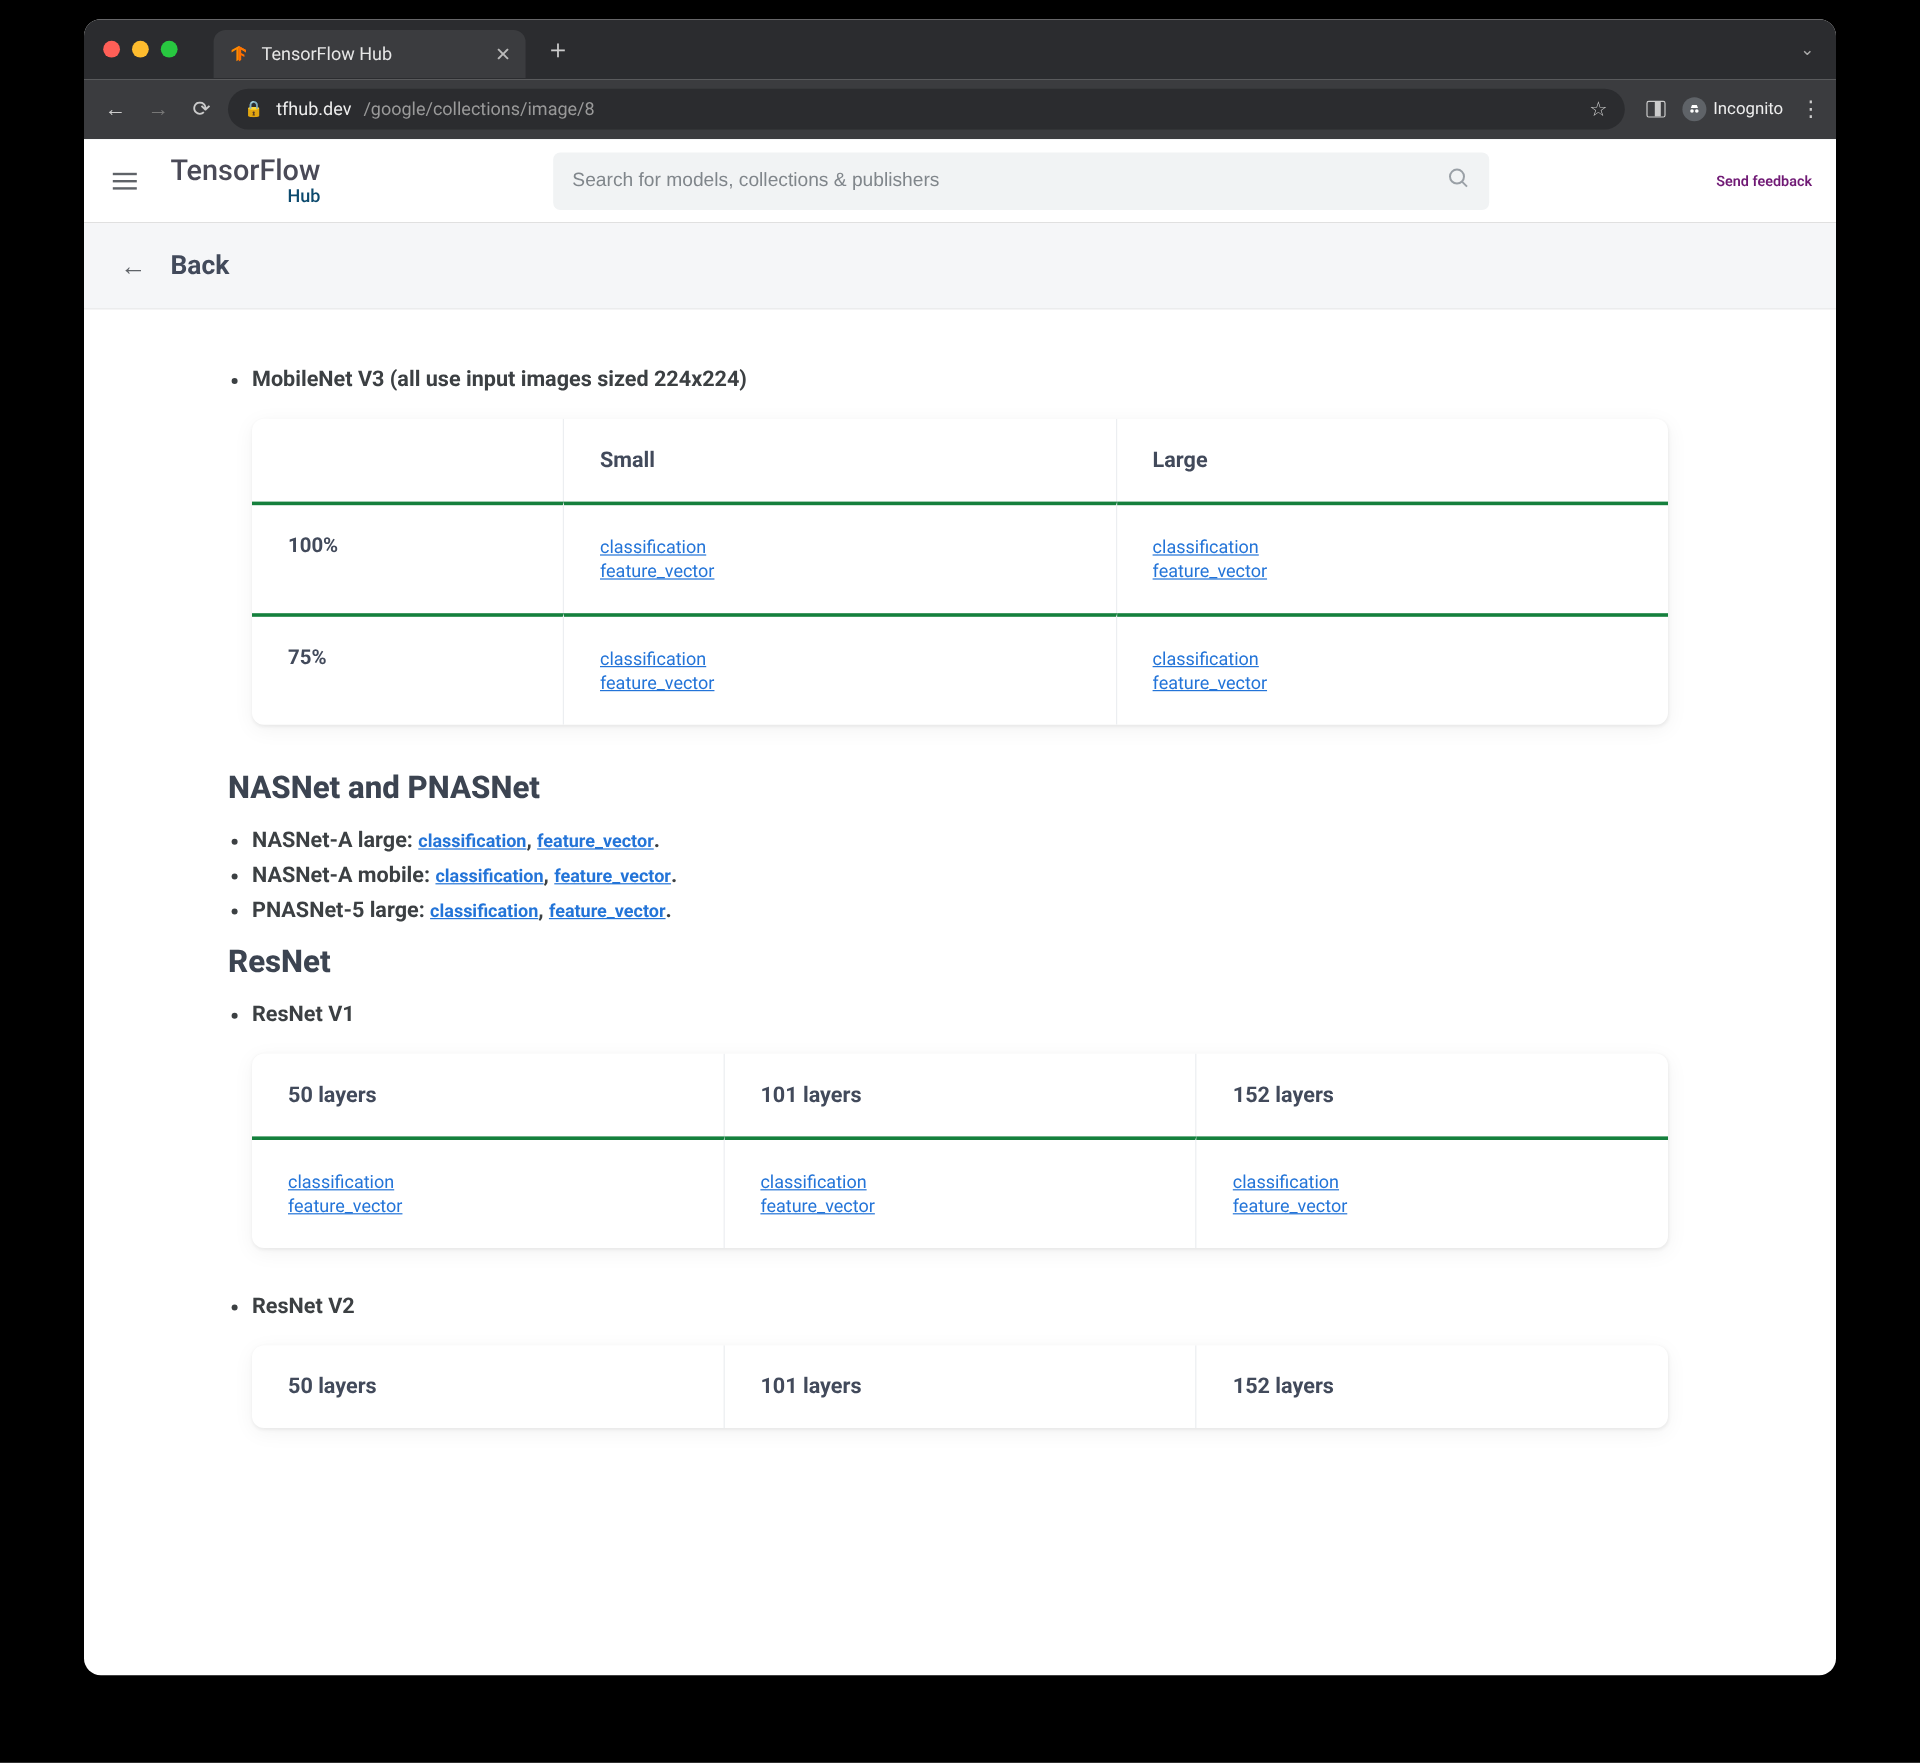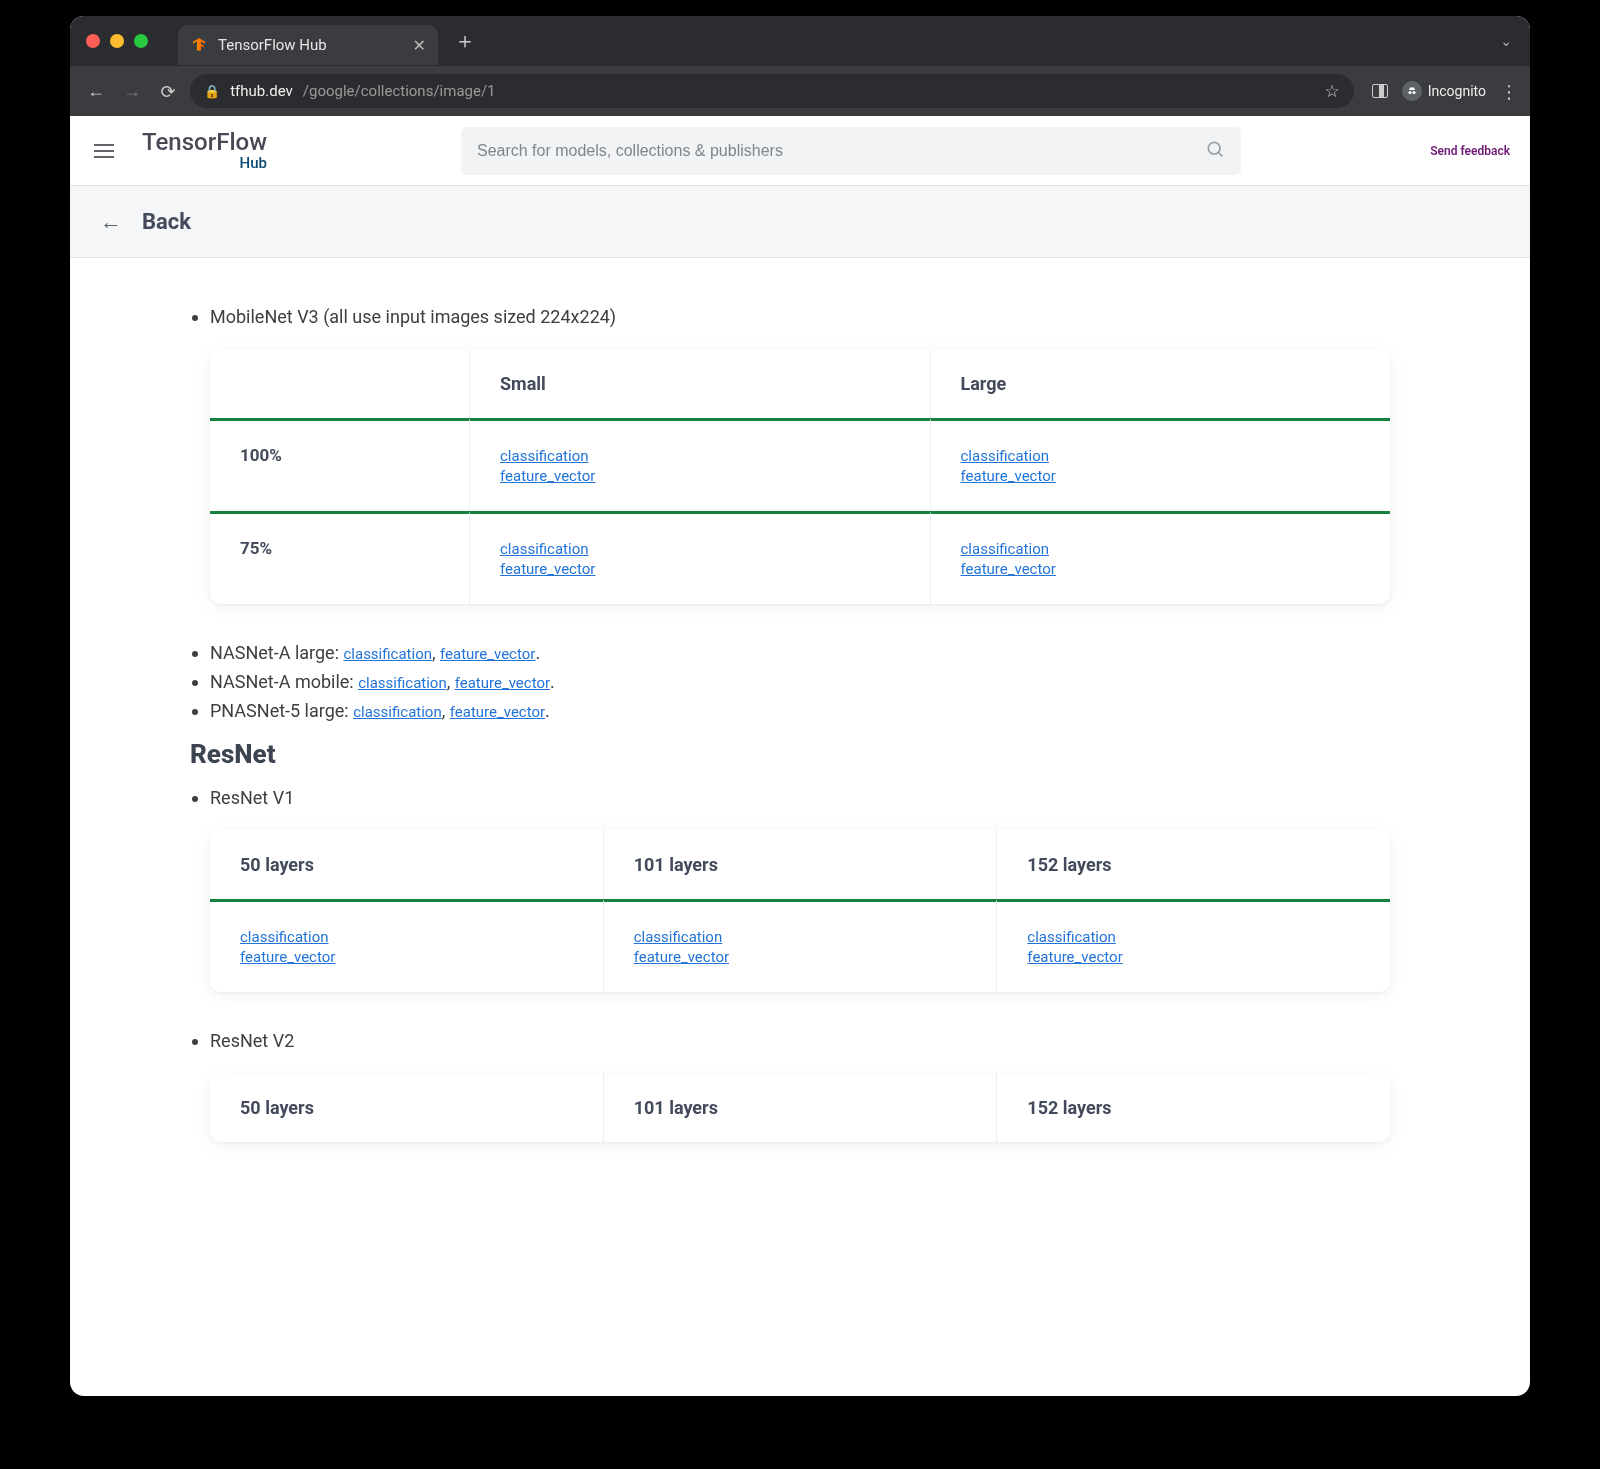--- a/index.html
+++ b/index.html
@@ -126,21 +126,21 @@
   border-bottom:1px solid #e4e4e6;
   display:flex;
   align-items:center;
   padding:0 30px;
   gap:20px;
 }
 .back-arrow { color:#5f6368; font-size:22px; cursor:pointer; }
 .back-text { font-size:22px; font-weight:700; color:#424a5b; }
 
 .content { background:#fff; padding:40px 80px 60px 80px; overflow:hidden; }
-.content ul { list-style:disc; padding-left:60px; }
+.content ul { list-style:disc; padding-left:60px;font-weight:bold; }
 .content li { font-size:18px; color:#3c4043; margin:8px 0; }
 .tbl {
   margin:22px 0 38px 60px;
   background:#fff;
   border-radius:10px;
   box-shadow:0 1px 3px rgba(0,0,0,0.06), 0 4px 18px rgba(0,0,0,0.05);
   overflow:hidden;
 }
 .tbl .row { display:flex; }
 .tbl .cell { flex:1; padding:24px 30px; border-right:1px solid #eceef1; }
@@ -181,21 +181,21 @@
     <span class="tab-chevron">⌄</span>
   </div>
 
   <div class="chrome-bar">
     <span class="nav-icn">←</span>
     <span class="nav-icn dim">→</span>
     <span class="nav-icn">⟳</span>
     <div class="urlbox">
       <span class="lock">🔒</span>
       <span class="domain">tfhub.dev</span>
-        <span class="path">/google/collections/image/1</span>
+        <span class="path">/google/collections/image/8</span>
       <span class="star">☆</span>
     </div>
     <div class="rt-icons">
       <div class="panel-icn"></div>
       <div class="incog-badge">
         <span class="incog-icon">
           <svg width="12" height="12" viewBox="0 0 24 24" fill="#fff">
               <circle cx="8" cy="15" r="3"></circle>
               <circle cx="16" cy="15" r="3"></circle>
               <path d="M6 10h12l-2-5H8z"></path>
@@ -265,20 +265,21 @@
           <a>classification</a>
           <a>feature_vector</a>
         </div>
         <div class="cell links">
           <a>classification</a>
           <a>feature_vector</a>
         </div>
       </div>
     </div>
 
+    <h2 class="sect">NASNet and PNASNet</h2>
     <ul>
       <li>
         <span class="plain">NASNet-A large: </span><a class="link">classification</a><span class="plain">, </span><a class="link">feature_vector</a><span class="plain">.</span>
       </li>
       <li>
         <span class="plain">NASNet-A mobile: </span><a class="link">classification</a><span class="plain">, </span><a class="link">feature_vector</a><span class="plain">.</span>
       </li>
       <li>
         <span class="plain">PNASNet-5 large: </span><a class="link">classification</a><span class="plain">, </span><a class="link">feature_vector</a><span class="plain">.</span>
       </li>

